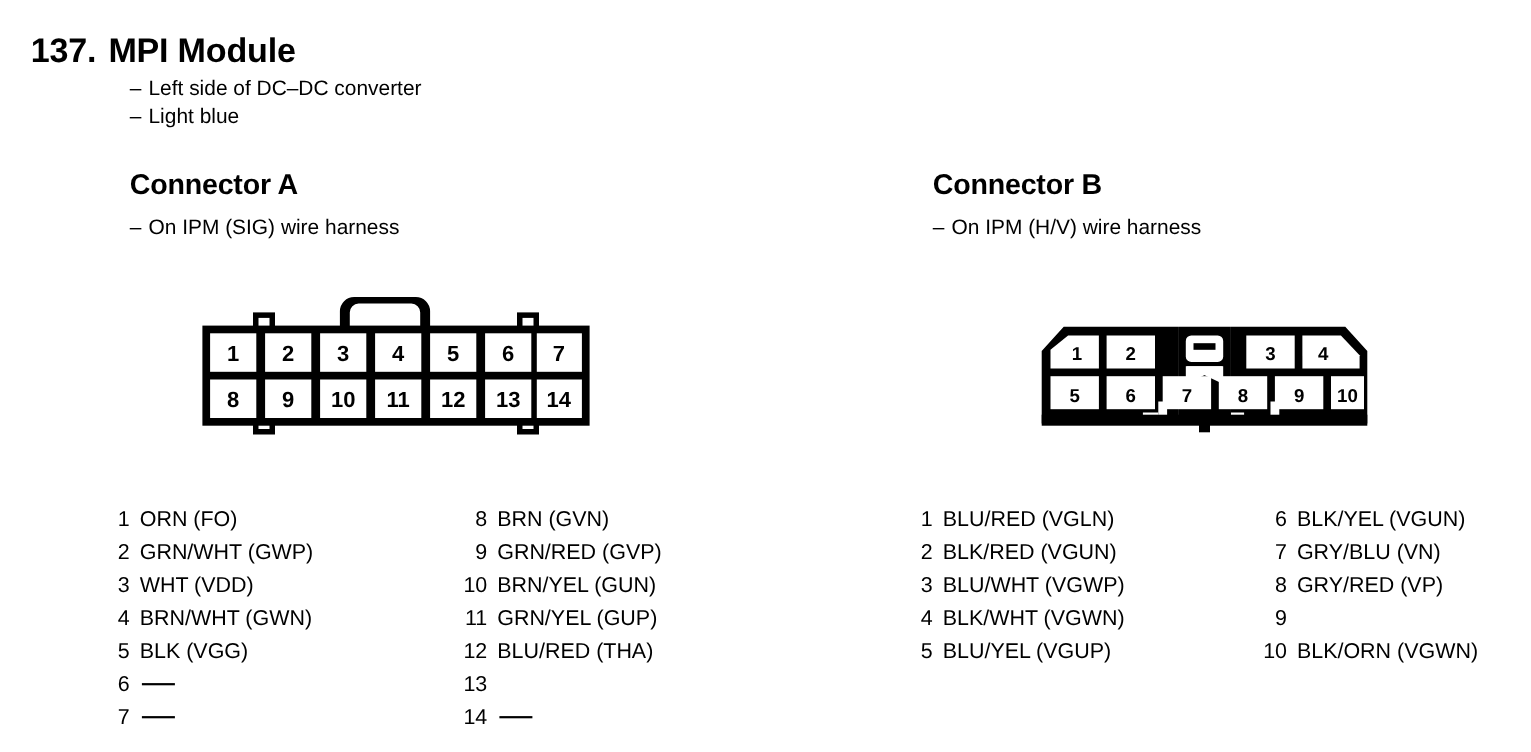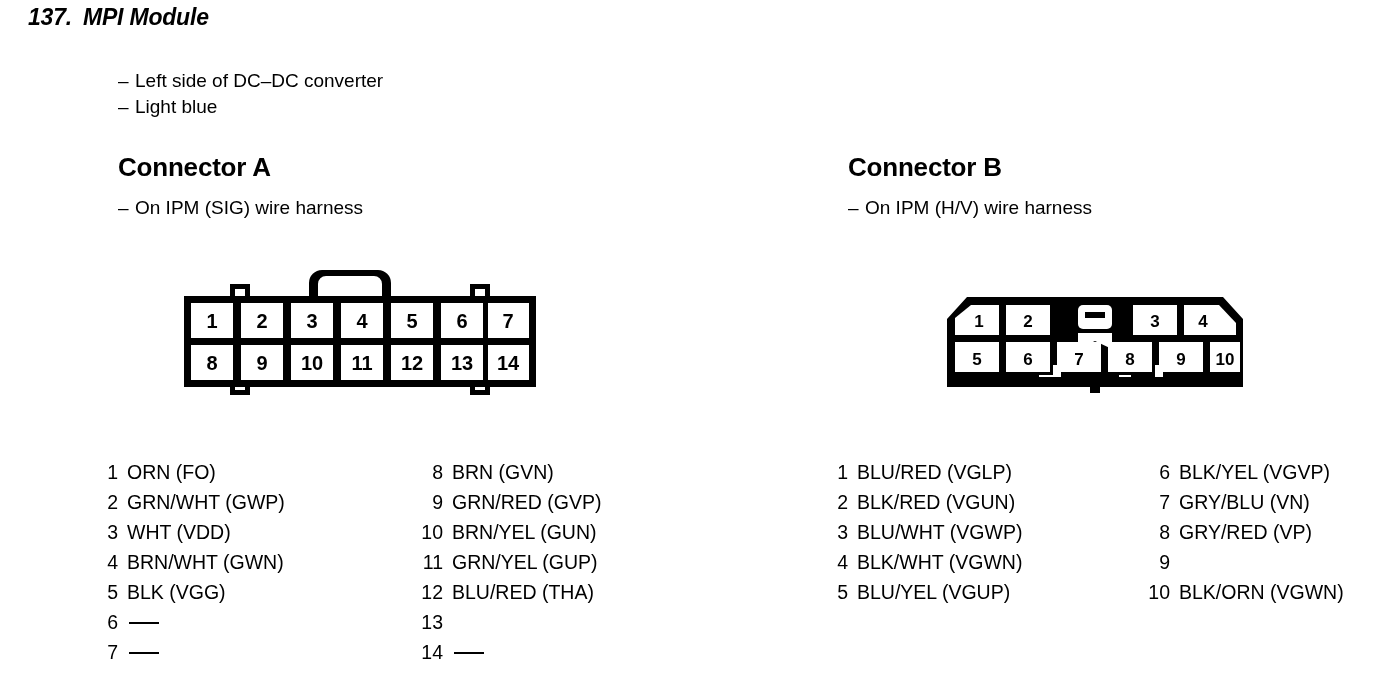--- a/index.html
+++ b/index.html
@@ -17,26 +17,25 @@
     color: #000000;
     -webkit-font-smoothing: none;
   }
 
   .page { position: absolute; inset: 0; }
 
   
   .section-heading {
     position: absolute;
     left: 28px;
-    top: 4px;
-    font-size: 23px;
+    top: 28px;
+    font-size: 31px;
     font-weight: bold;
     letter-spacing: -0.2px;
     white-space: nowrap;
-    font-style: italic;
   }
   .section-heading .num { margin-right: 11px; }
 
   .bullet-list {
     position: absolute;
     left: 118px;
     top: 68px;
     font-size: 19px;
     line-height: 26px;
     white-space: nowrap;
@@ -294,21 +293,21 @@
         <span class="pin-num">13</span>
       </div>
       <div class="pin-row">
         <span class="pin-num">14</span>
         <span class="pin-val empty"></span>
       </div>
     </div>
   <div class="pin-table" id="pins-b-left">
       <div class="pin-row">
         <span class="pin-num">1</span>
-        <span class="pin-val">BLU/RED (VGLP)</span>
+        <span class="pin-val">BLU/RED (VGLN)</span>
       </div>
       <div class="pin-row">
         <span class="pin-num">2</span>
         <span class="pin-val">BLK/RED (VGUN)</span>
       </div>
       <div class="pin-row">
         <span class="pin-num">3</span>
         <span class="pin-val">BLU/WHT (VGWP)</span>
       </div>
       <div class="pin-row">
@@ -316,21 +315,21 @@
         <span class="pin-val">BLK/WHT (VGWN)</span>
       </div>
       <div class="pin-row">
         <span class="pin-num">5</span>
         <span class="pin-val">BLU/YEL (VGUP)</span>
       </div>
     </div>
   <div class="pin-table" id="pins-b-right">
       <div class="pin-row">
         <span class="pin-num">6</span>
-        <span class="pin-val">BLK/YEL (VGVP)</span>
+        <span class="pin-val">BLK/YEL (VGUN)</span>
       </div>
       <div class="pin-row">
         <span class="pin-num">7</span>
         <span class="pin-val">GRY/BLU (VN)</span>
       </div>
       <div class="pin-row">
         <span class="pin-num">8</span>
         <span class="pin-val">GRY/RED (VP)</span>
       </div>
       <div class="pin-row">

